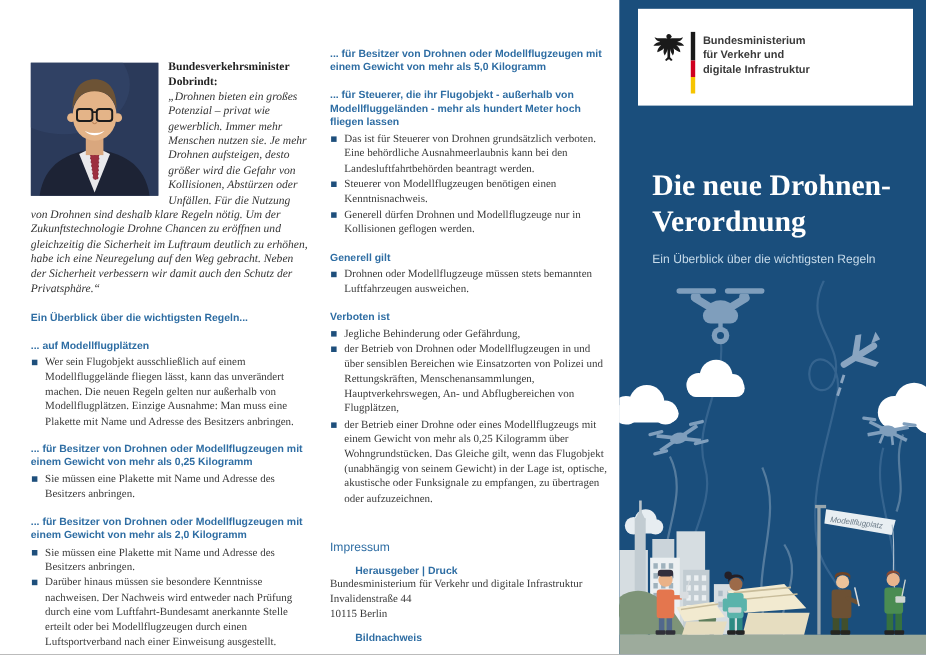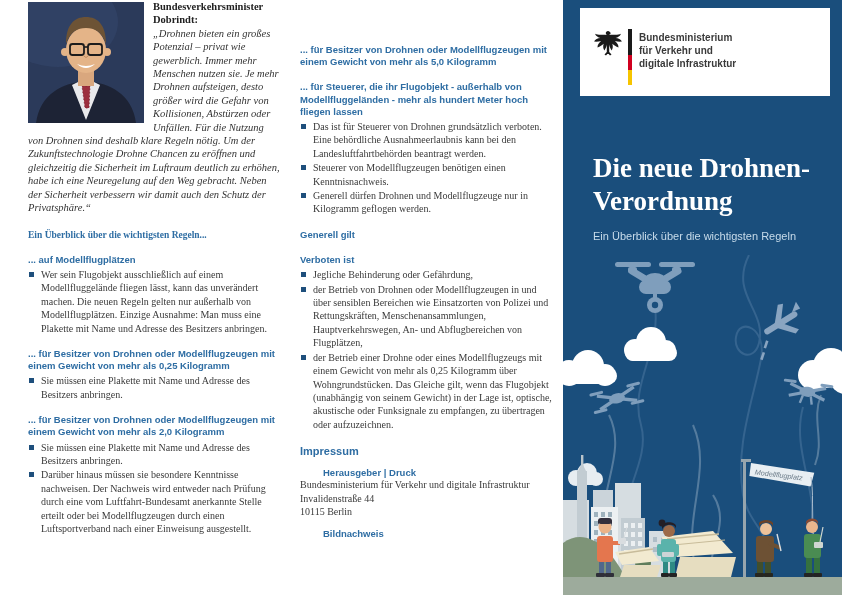--- a/index.html
+++ b/index.html
@@ -1,36 +1,36 @@
 <!DOCTYPE html>
 <html><head>
 <meta charset="utf-8">
 <style>
   html,body{margin:0;padding:0;background:#888;}
   .page{position:relative;width:842px;height:595px;background:#ffffff;overflow:hidden;
         font-family:"Liberation Serif","DejaVu Serif",serif;color:#3a3a3a;}
   .col{position:absolute;top:0;}
-  .col-left{left:28px;width:253px;}
+  .col-left{left:28px;width:253px;padding-top:55px;}
   .col-mid{left:300px;width:253px;padding-top:44px;}
   
   .body-txt{font-size:10px;line-height:13.4px;}
   .h-blue{font-family:"Liberation Sans",sans-serif;font-weight:bold;color:#2e6da3;
           font-size:9.5px;line-height:12.2px;}
   .minister-h{font-weight:bold;font-size:10.5px;line-height:13.4px;color:#222;}
   .quote{font-style:italic;font-size:10.5px;line-height:13.4px;color:#333;}
   .sec{margin-top:13px;}
   .sec-h{margin-bottom:2px;}
   .bullet{display:flex;margin:0 0 1px 0;}
   .bullet .sq{width:5px;height:5px;background:#1e4f7c;margin:4px 7px 0 1px;flex:none;}
   .bullet .bt{flex:1;}
   .photo{float:left;width:116px;height:121px;margin:2px 9px 3px 0;background:#2b3a5a;}
-  .overview{clear:both;margin-top:14px;font-family:Liberation Serif, serif;}
+  .overview{clear:both;margin-top:14px;}
   
-  .imp-h{font-family:"Liberation Sans",sans-serif;font-weight:bold;color:#2e6da3;
-         font-size:11px;margin-top:14px;}
+  .imp-h{font-family:"Liberation Sans",sans-serif;font-weight:normal;color:#2e6da3;
+         font-size:11px;margin-top:32px;}
   .imp-label{font-family:"Liberation Sans",sans-serif;font-weight:bold;color:#2e6da3;
              font-size:9.5px;margin-top:10px;margin-left:23px;}
   .imp-val{font-size:10px;line-height:13.4px;}
   
   .panel{position:absolute;left:563px;top:0;width:335px;height:595px;background:#1a4e7c;}
   .logo-box{position:absolute;left:17px;top:8px;width:250px;height:88px;background:#fff;}
   .eagle{position:absolute;left:13px;top:20px;}
   .flag{position:absolute;left:48px;top:21px;width:4px;height:56px;}
   .flag div{width:4px;}
   .flag .f-black{height:26px;background:#1a1a1a;}
@@ -115,26 +115,30 @@
       <div class="bullet body-txt">
         <span class="sq"></span>
         <span class="bt">Das ist für Steuerer von Drohnen grundsätzlich verboten. Eine behördliche Ausnahmeerlaubnis kann bei den Landesluftfahrtbehörden beantragt werden.</span>
       </div>
       <div class="bullet body-txt">
         <span class="sq"></span>
         <span class="bt">Steuerer von Modellflugzeugen benötigen einen Kenntnisnachweis.</span>
       </div>
       <div class="bullet body-txt">
         <span class="sq"></span>
-        <span class="bt">Generell dürfen Drohnen und Modellflugzeuge nur in Kilogramm geflogen werden.</span>
+        <span class="bt">Generell dürfen Drohnen und Modellflugzeuge nur in Kollisionen geflogen werden.</span>
       </div>
     </div>
 
     <div class="sec">
       <div class="h-blue sec-h">Generell gilt</div>
+      <div class="bullet body-txt">
+        <span class="sq"></span>
+        <span class="bt">Drohnen oder Modellflugzeuge müssen stets bemannten Luftfahrzeugen ausweichen.</span>
+      </div>
     </div>
 
     <div class="sec">
       <div class="h-blue sec-h">Verboten ist</div>
       <div class="bullet body-txt">
         <span class="sq"></span>
         <span class="bt">Jegliche Behinderung oder Gefährdung,</span>
       </div>
       <div class="bullet body-txt">
         <span class="sq"></span>

